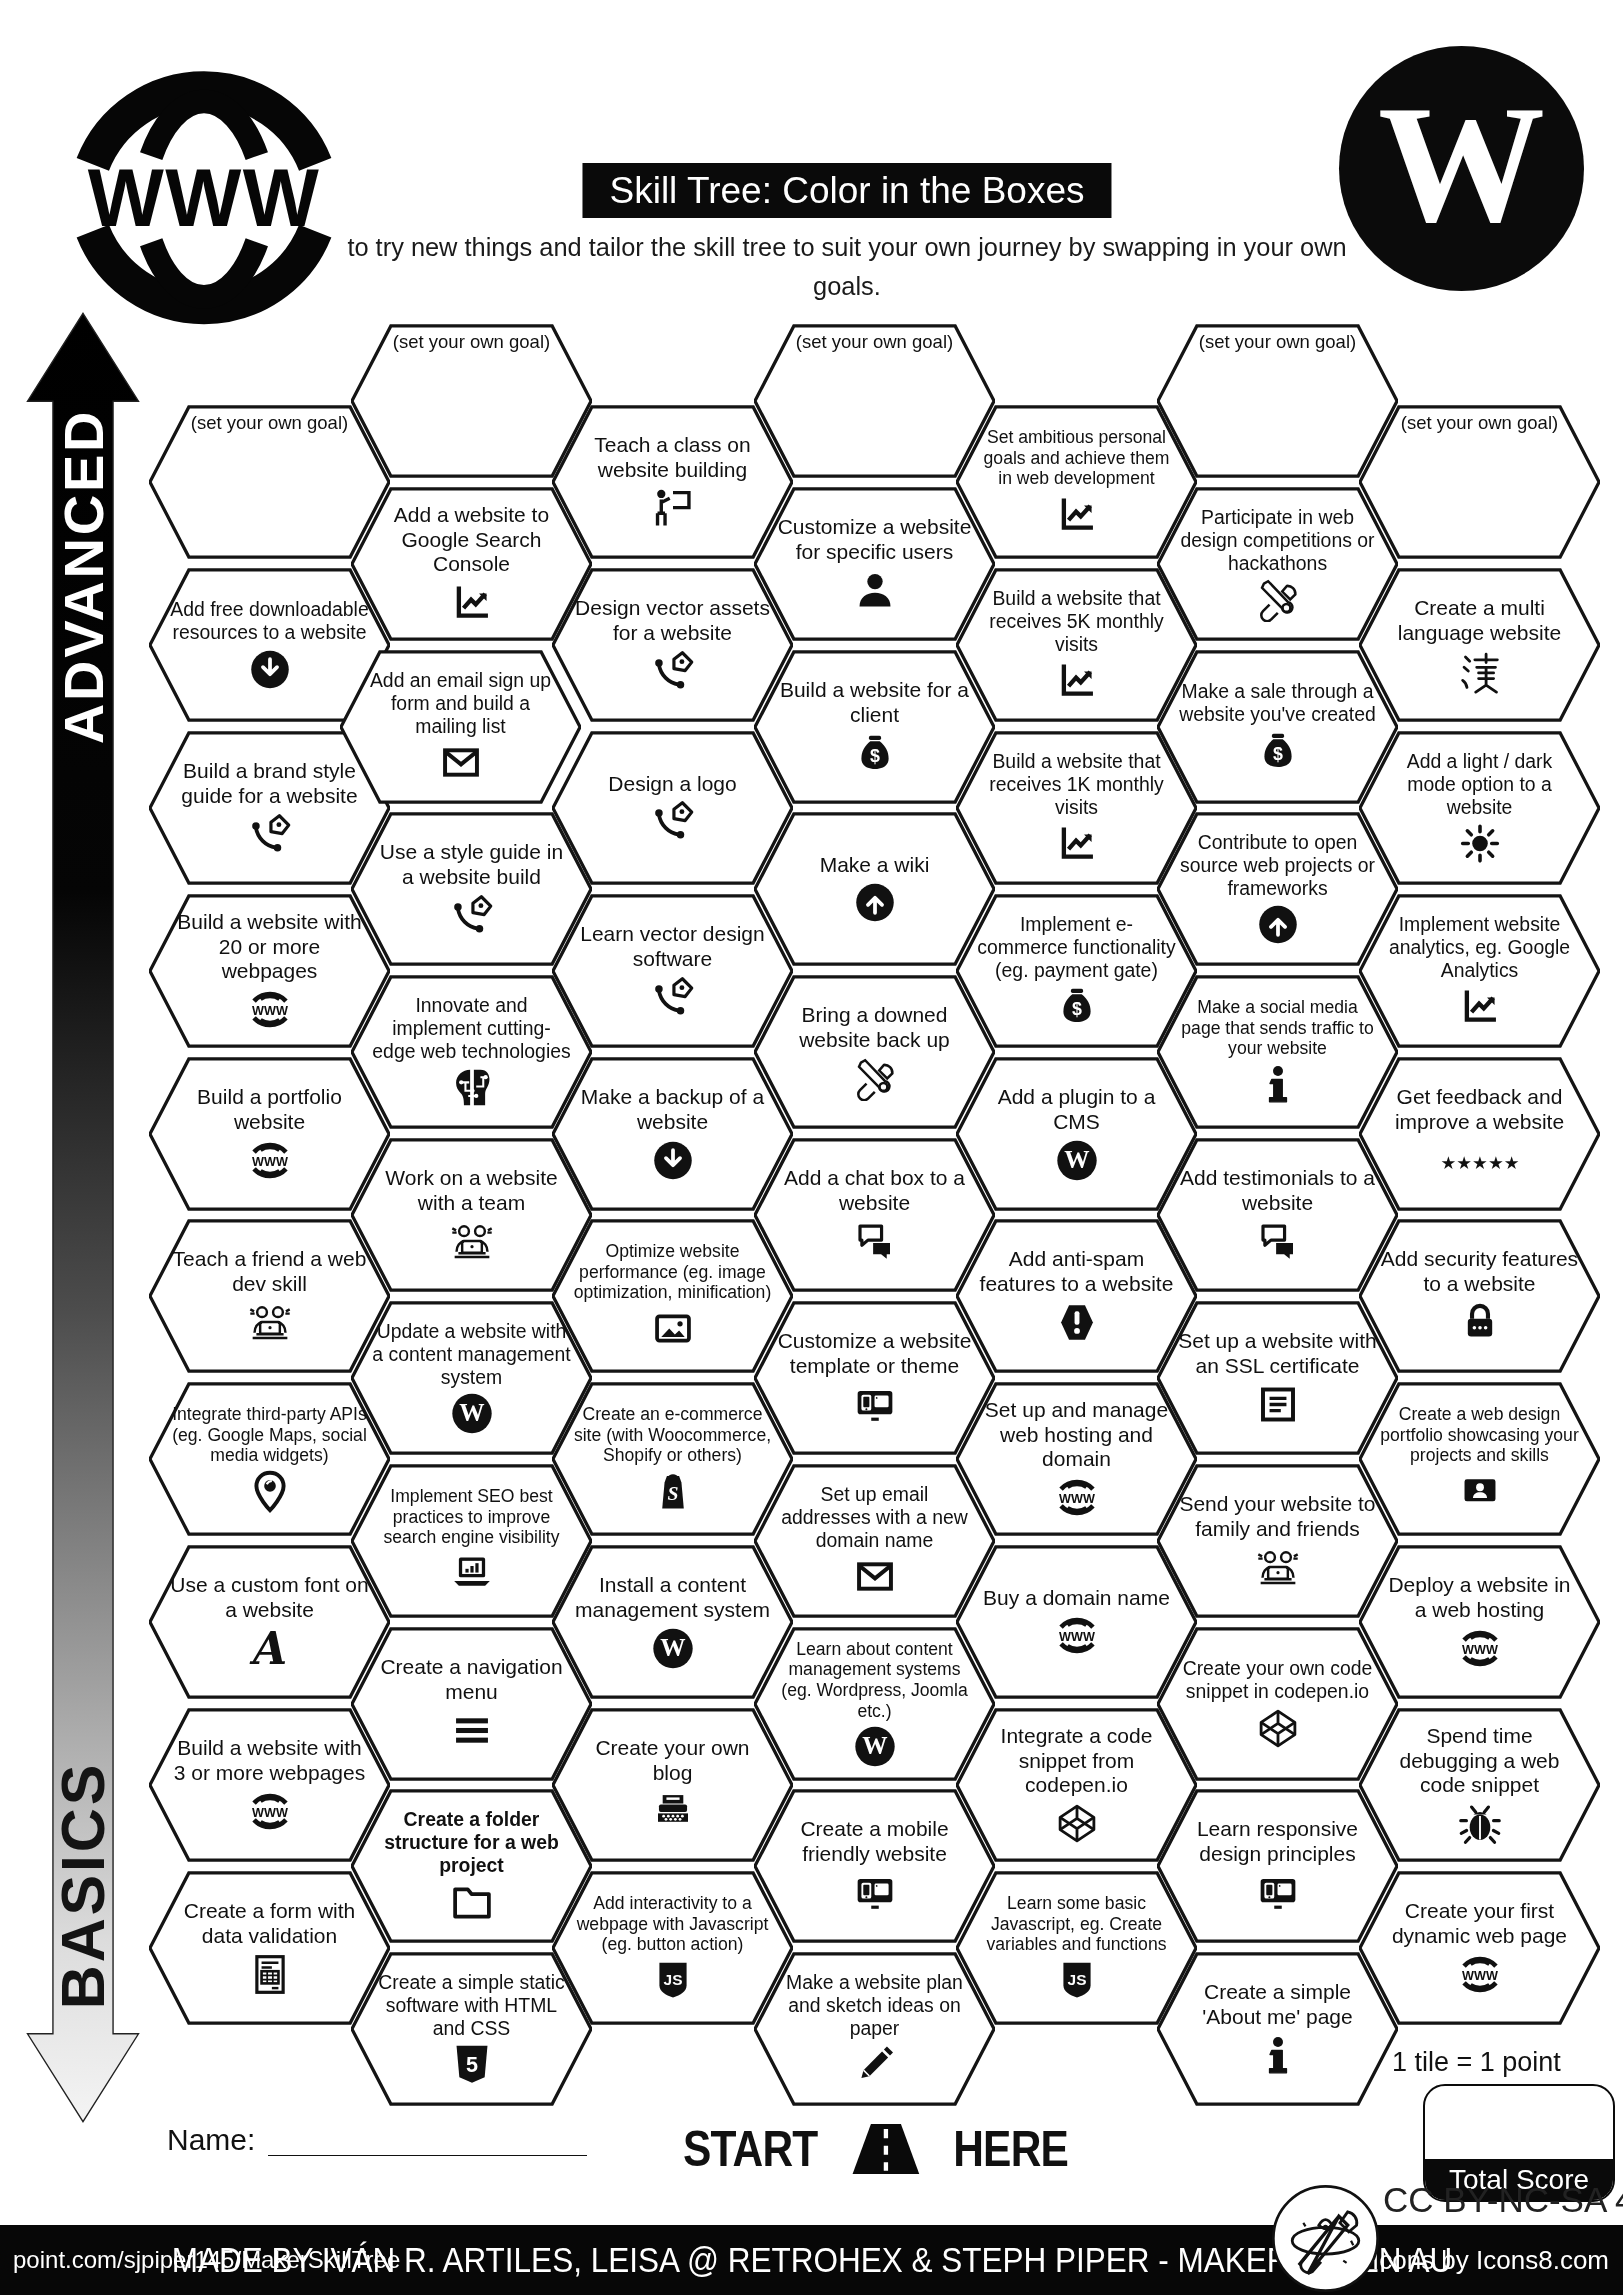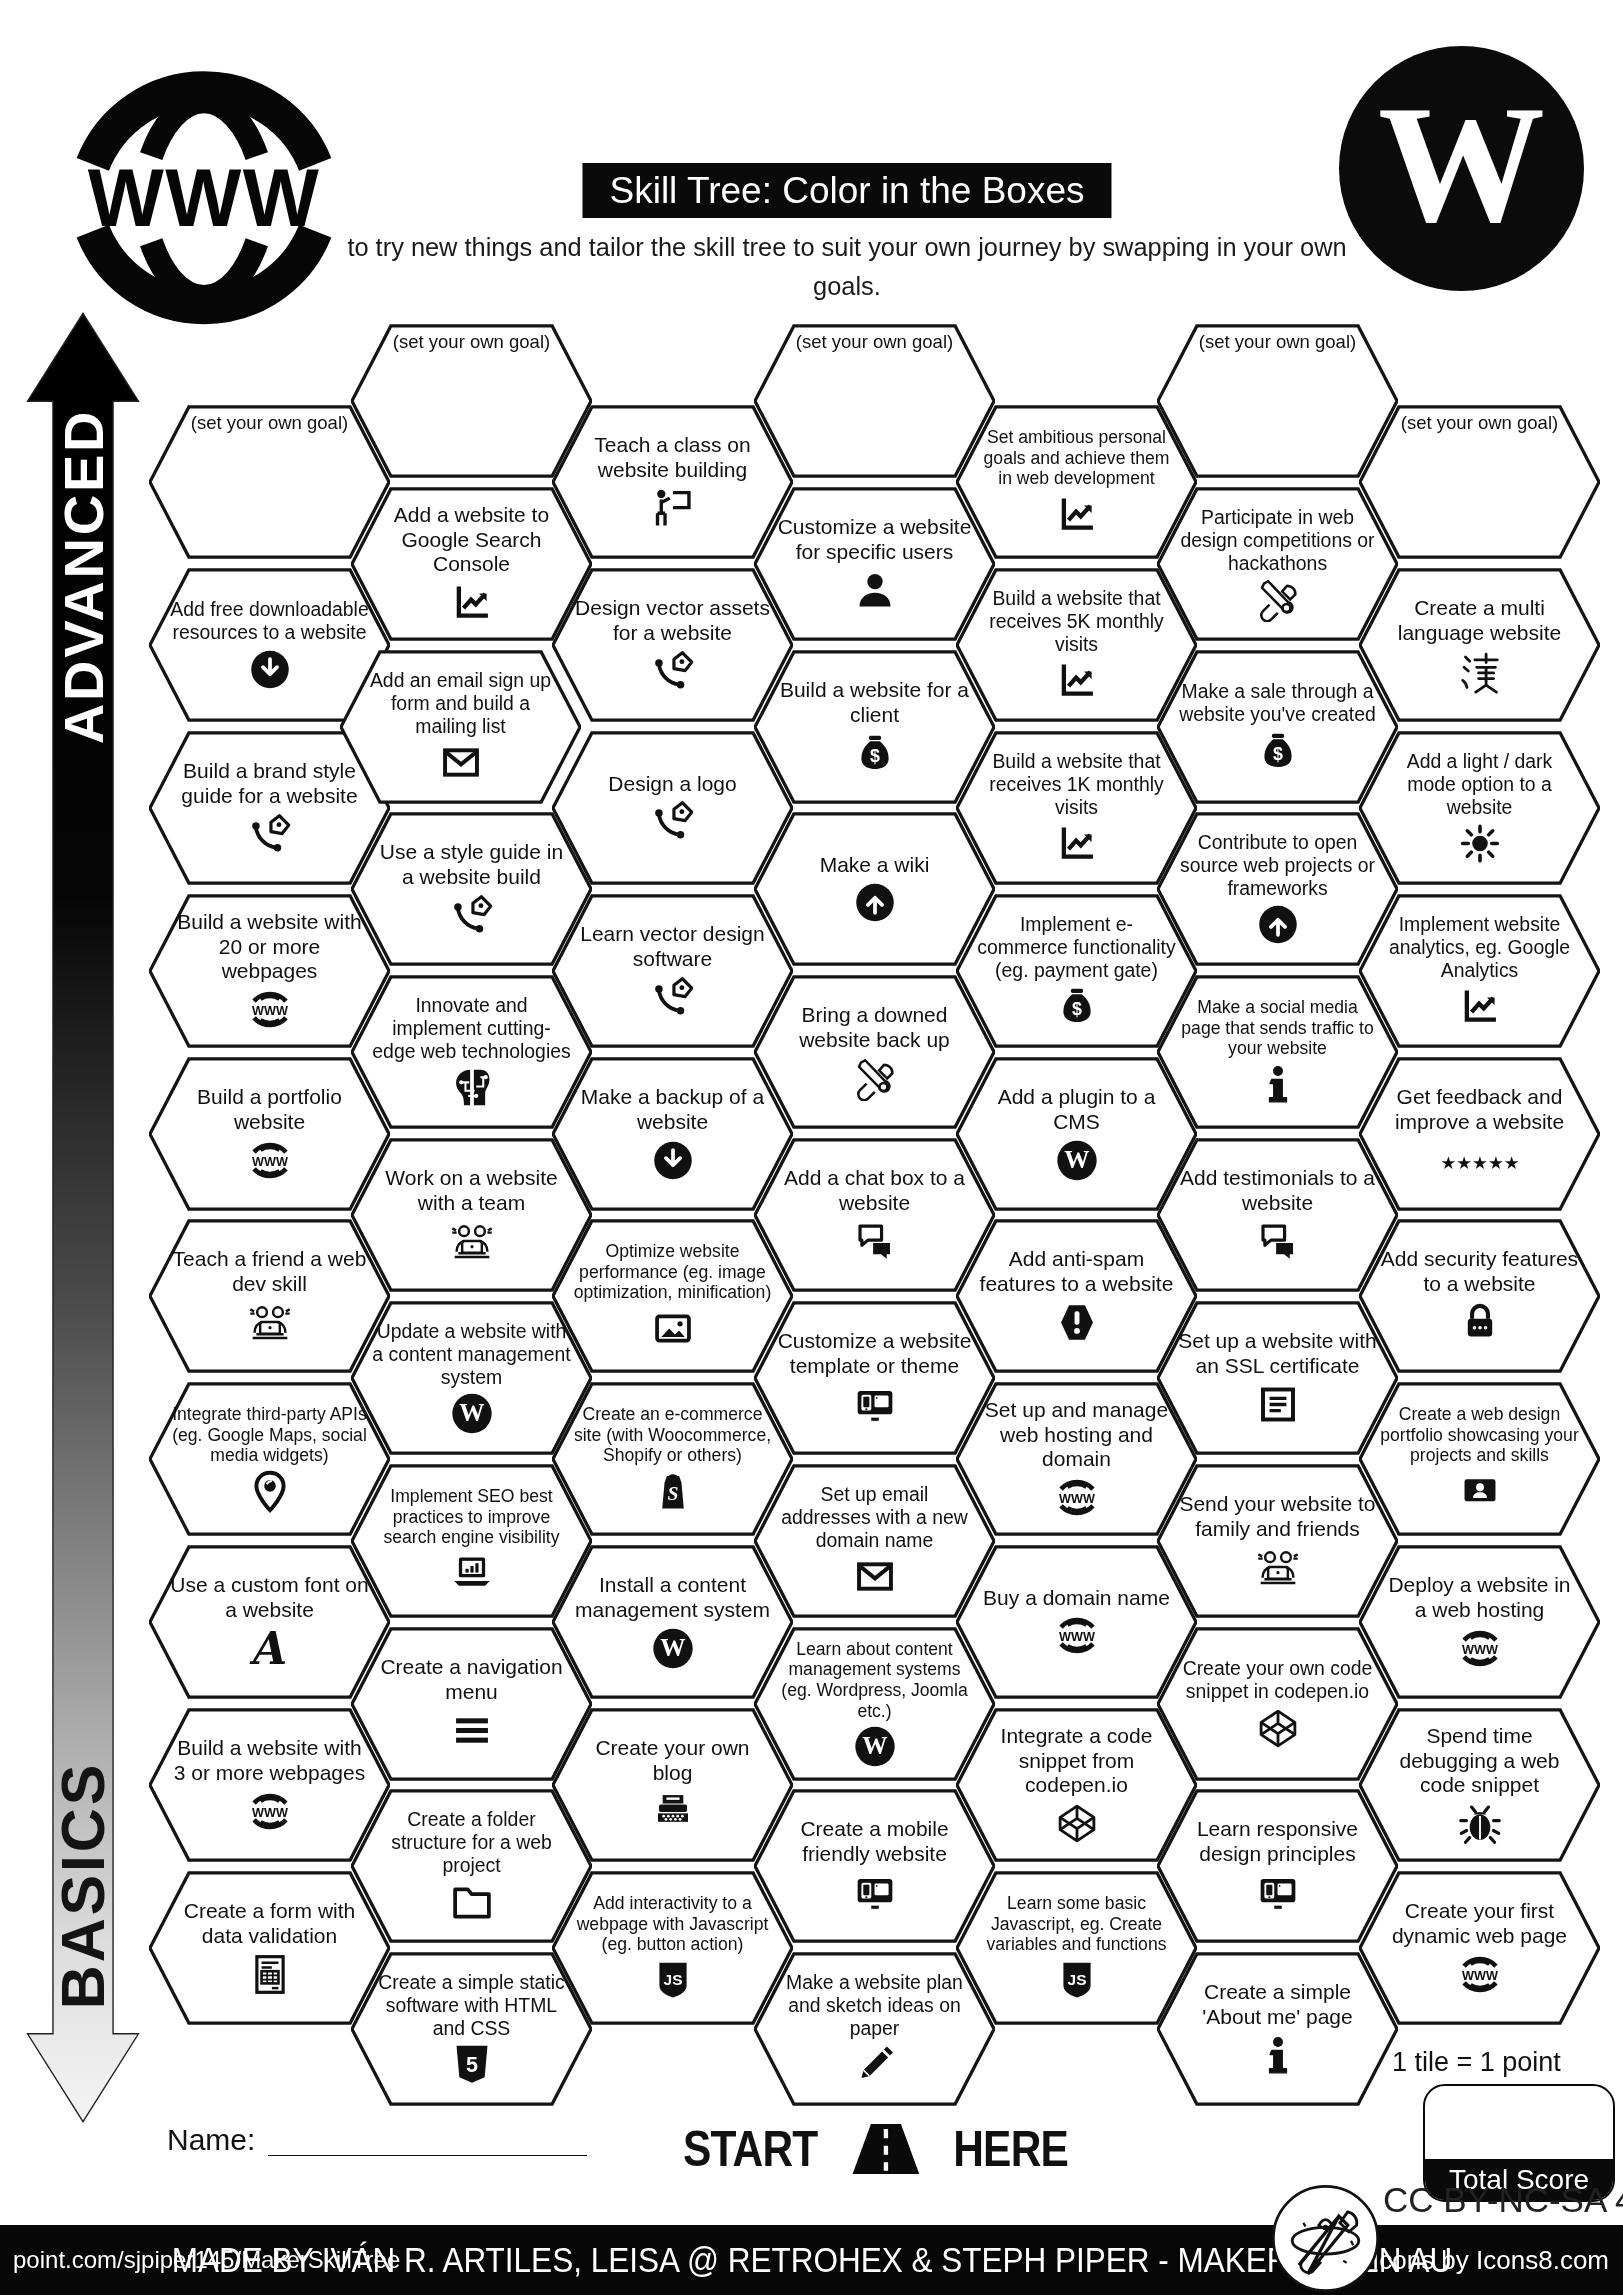--- a/index.html
+++ b/index.html
@@ -352,21 +352,21 @@
         </svg>
         <div class="hex-content">
           <div class="hex-label" style="font-size:21px">Create a navigation menu</div>
           <svg class="hex-icon" viewBox="0 0 48 48" style="width:48px;height:45px">
             <rect x="7" y="11" width="34" height="5.4" fill="#111"></rect>
             <rect x="7" y="21.3" width="34" height="5.4" fill="#111"></rect>
             <rect x="7" y="31.6" width="34" height="5.4" fill="#111"></rect>
           </svg>
         </div>
       </div>
-      <div class="hex" style="left: 351px; top: 1789px;">
+      <div class="hex" style="left: 351px; top: 1789px; font-weight: bold;">
         <svg class="hex-bg" viewBox="0 0 520 332">
           <polygon points="2,166 86,4 434,4 518,166 434,328 86,328" fill="#ffffff" stroke="#141414" stroke-width="7"></polygon>
         </svg>
         <div class="hex-content">
           <div class="hex-label" style="font-size:19.4px">Create a folder structure for a web project</div>
           <svg class="hex-icon" viewBox="0 0 48 48" style="width:48px;height:45px">
             <path d="M6 11h13.5l4 5H42v24H6z" fill="none" stroke="#111" stroke-width="4" stroke-linejoin="round"></path>
           </svg>
         </div>
       </div>

